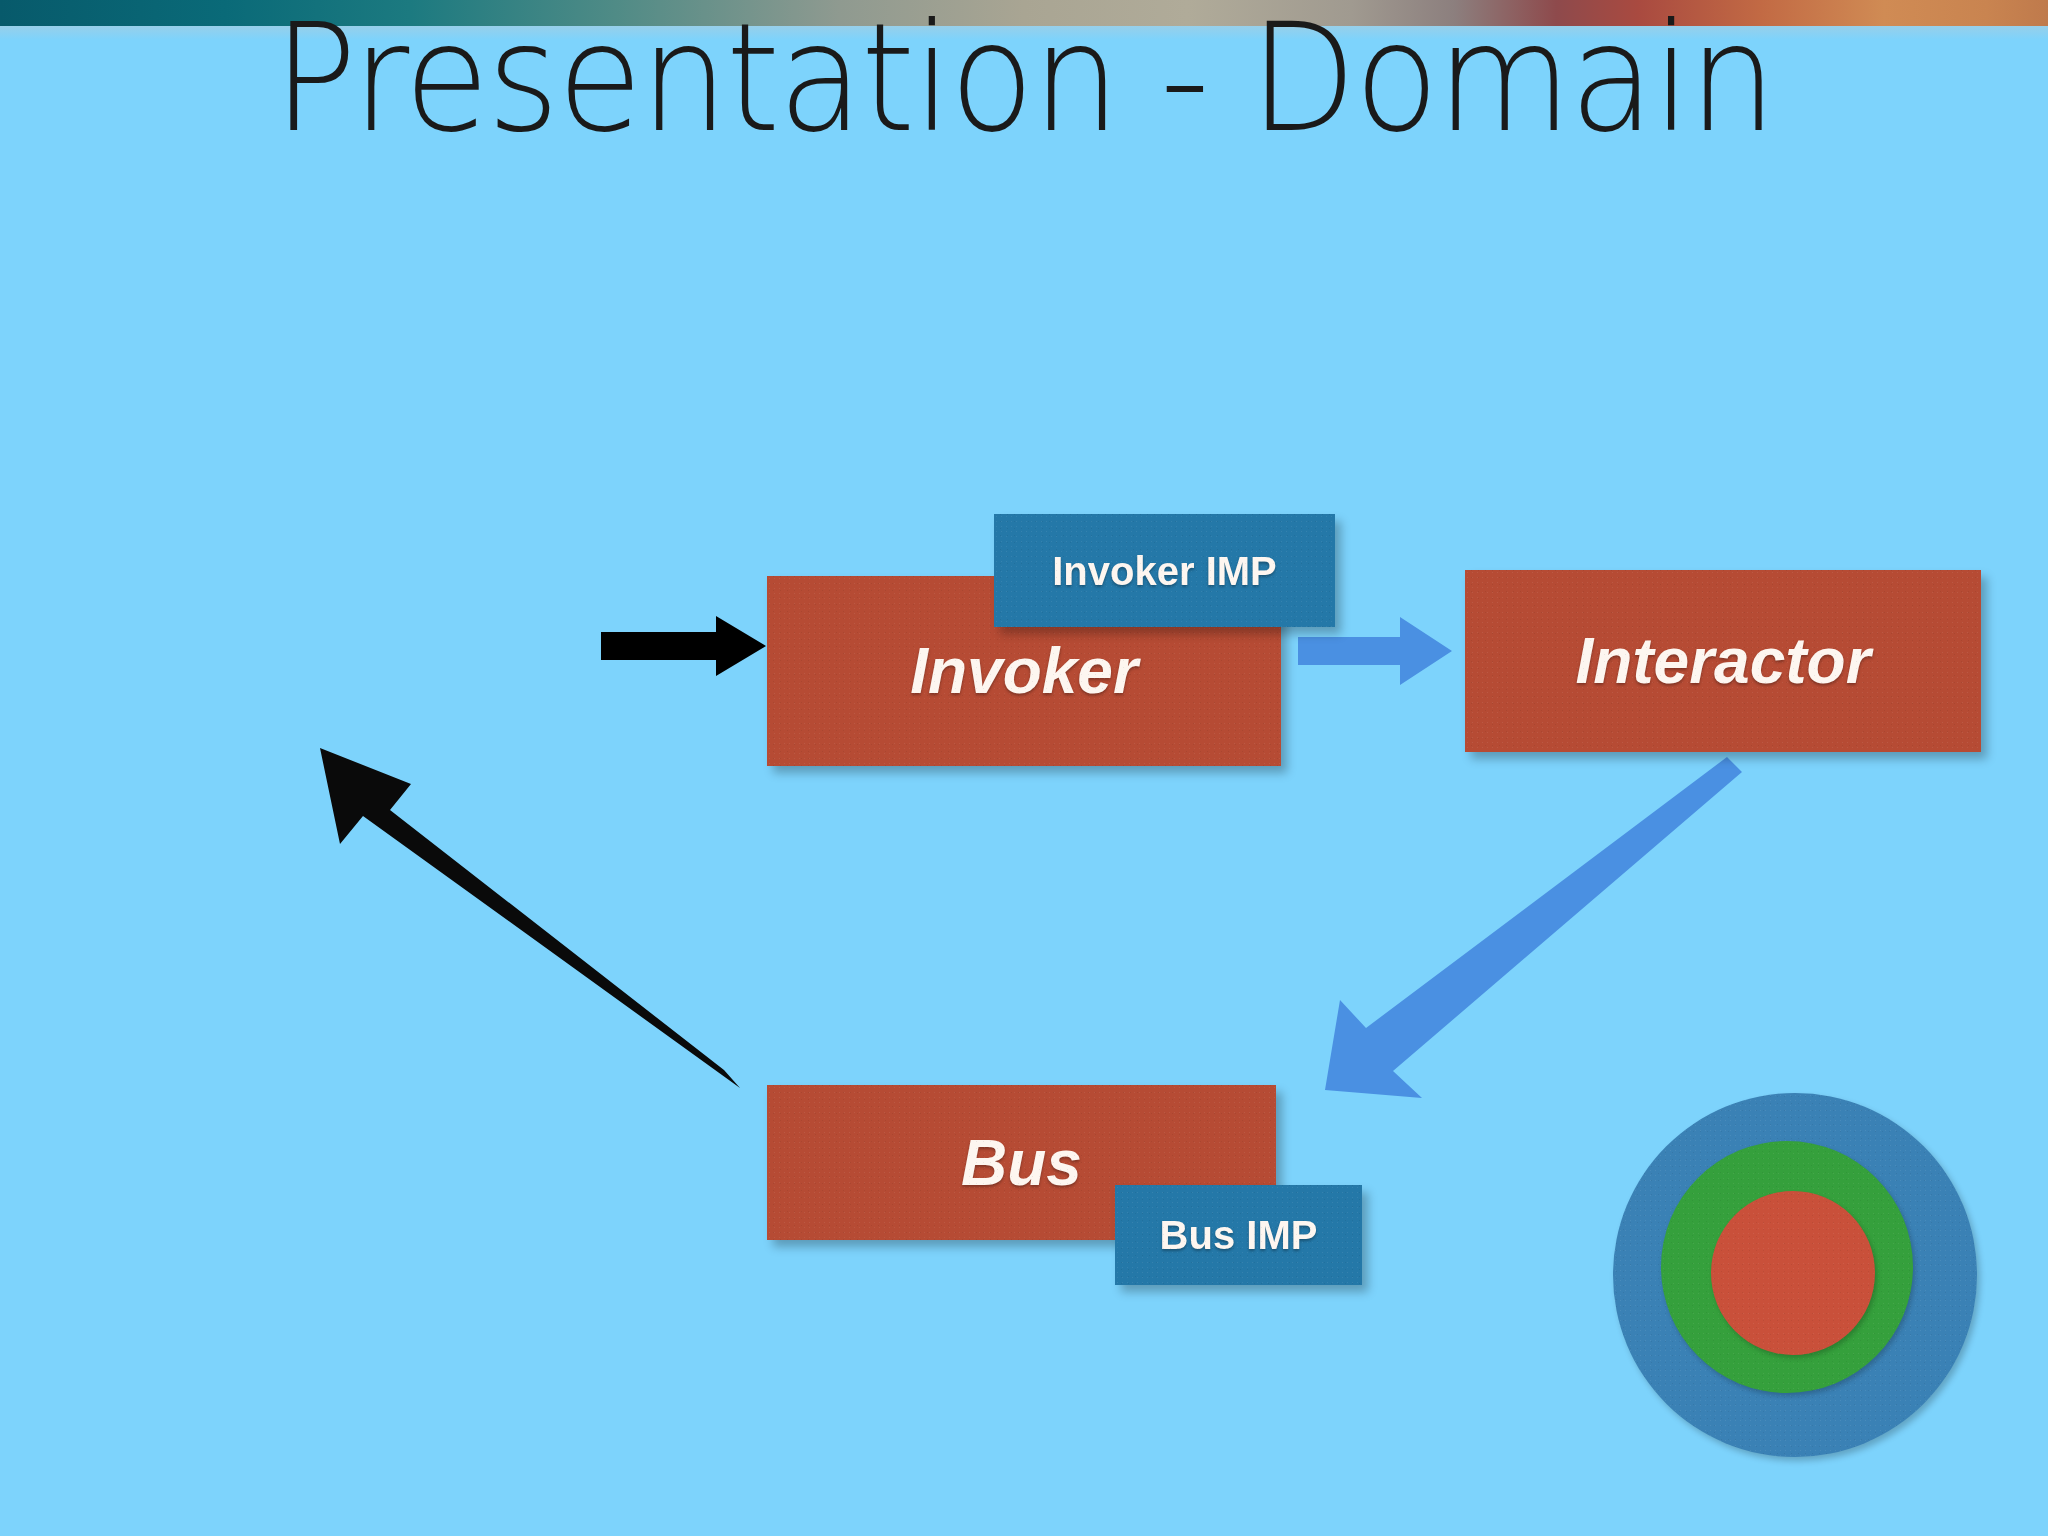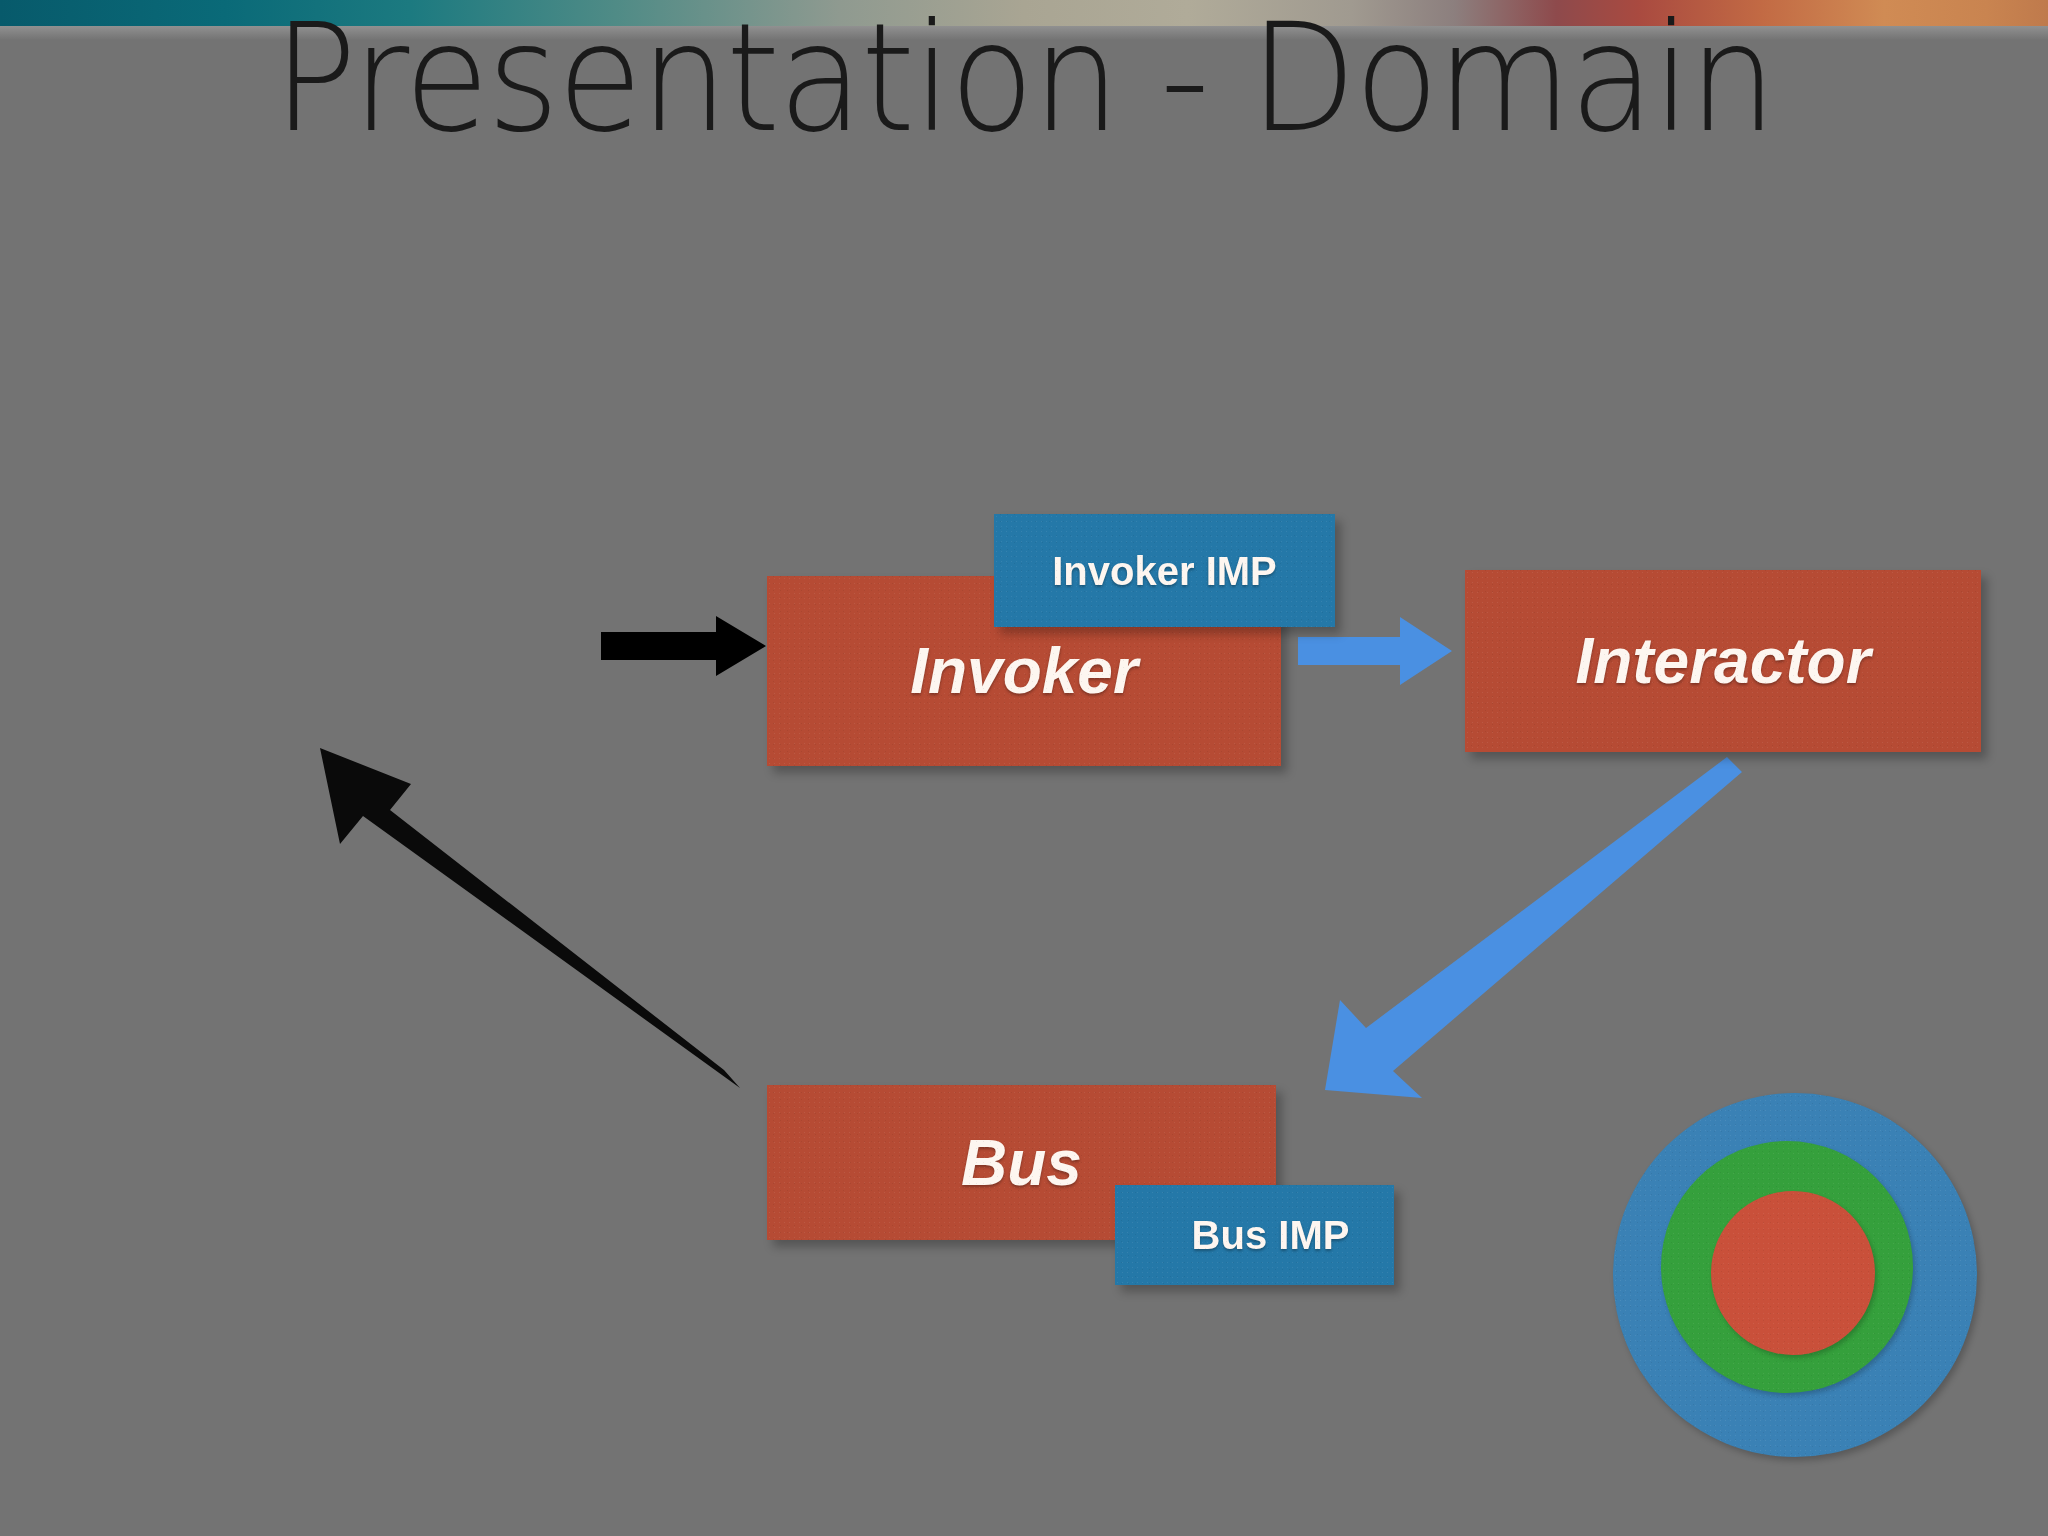--- a/index.html
+++ b/index.html
@@ -4,21 +4,21 @@
 <style>
   html, body {
     margin: 0;
     padding: 0;
     background: #ffffff;
   }
   #slide {
     position: relative;
     width: 2048px;
     height: 1536px;
-    background: #737373;
+    background: #7dd3fc;
     overflow: hidden;
     font-family: "Liberation Sans", sans-serif;
   }
 
   
   #top-bar {
     position: absolute;
     left: 0; top: 0;
     width: 2048px;
     height: 26px;
@@ -98,21 +98,21 @@
     background-position: 0 0, 3px 4px;
   }
 
   
   #node-presenter  { left: 82px;   top: 565px;  width: 501px; height: 162px; font-size: 64px; }
   #node-invoker    { left: 767px;  top: 576px;  width: 514px; height: 190px; font-size: 64px; }
   #node-interactor { left: 1465px; top: 570px;  width: 516px; height: 182px; font-size: 64px; }
   #node-bus        { left: 767px;  top: 1085px; width: 509px; height: 155px; font-size: 64px; }
 
   #node-invoker-imp { left: 994px; top: 514px;  width: 341px; height: 113px; font-size: 40px; z-index: 5; }
-  #node-bus-imp     { left: 1115px; top: 1185px; width: 247px; height: 100px; font-size: 40px; z-index: 5; padding-left: 32px; }
+  #node-bus-imp     { left: 1115px; top: 1185px; width: 247px; height: 100px; font-size: 40px; z-index: 5; }
 
   
   #arrows {
     position: absolute;
     left: 0; top: 0;
     width: 2048px;
     height: 1536px;
     pointer-events: none;
   }
 

